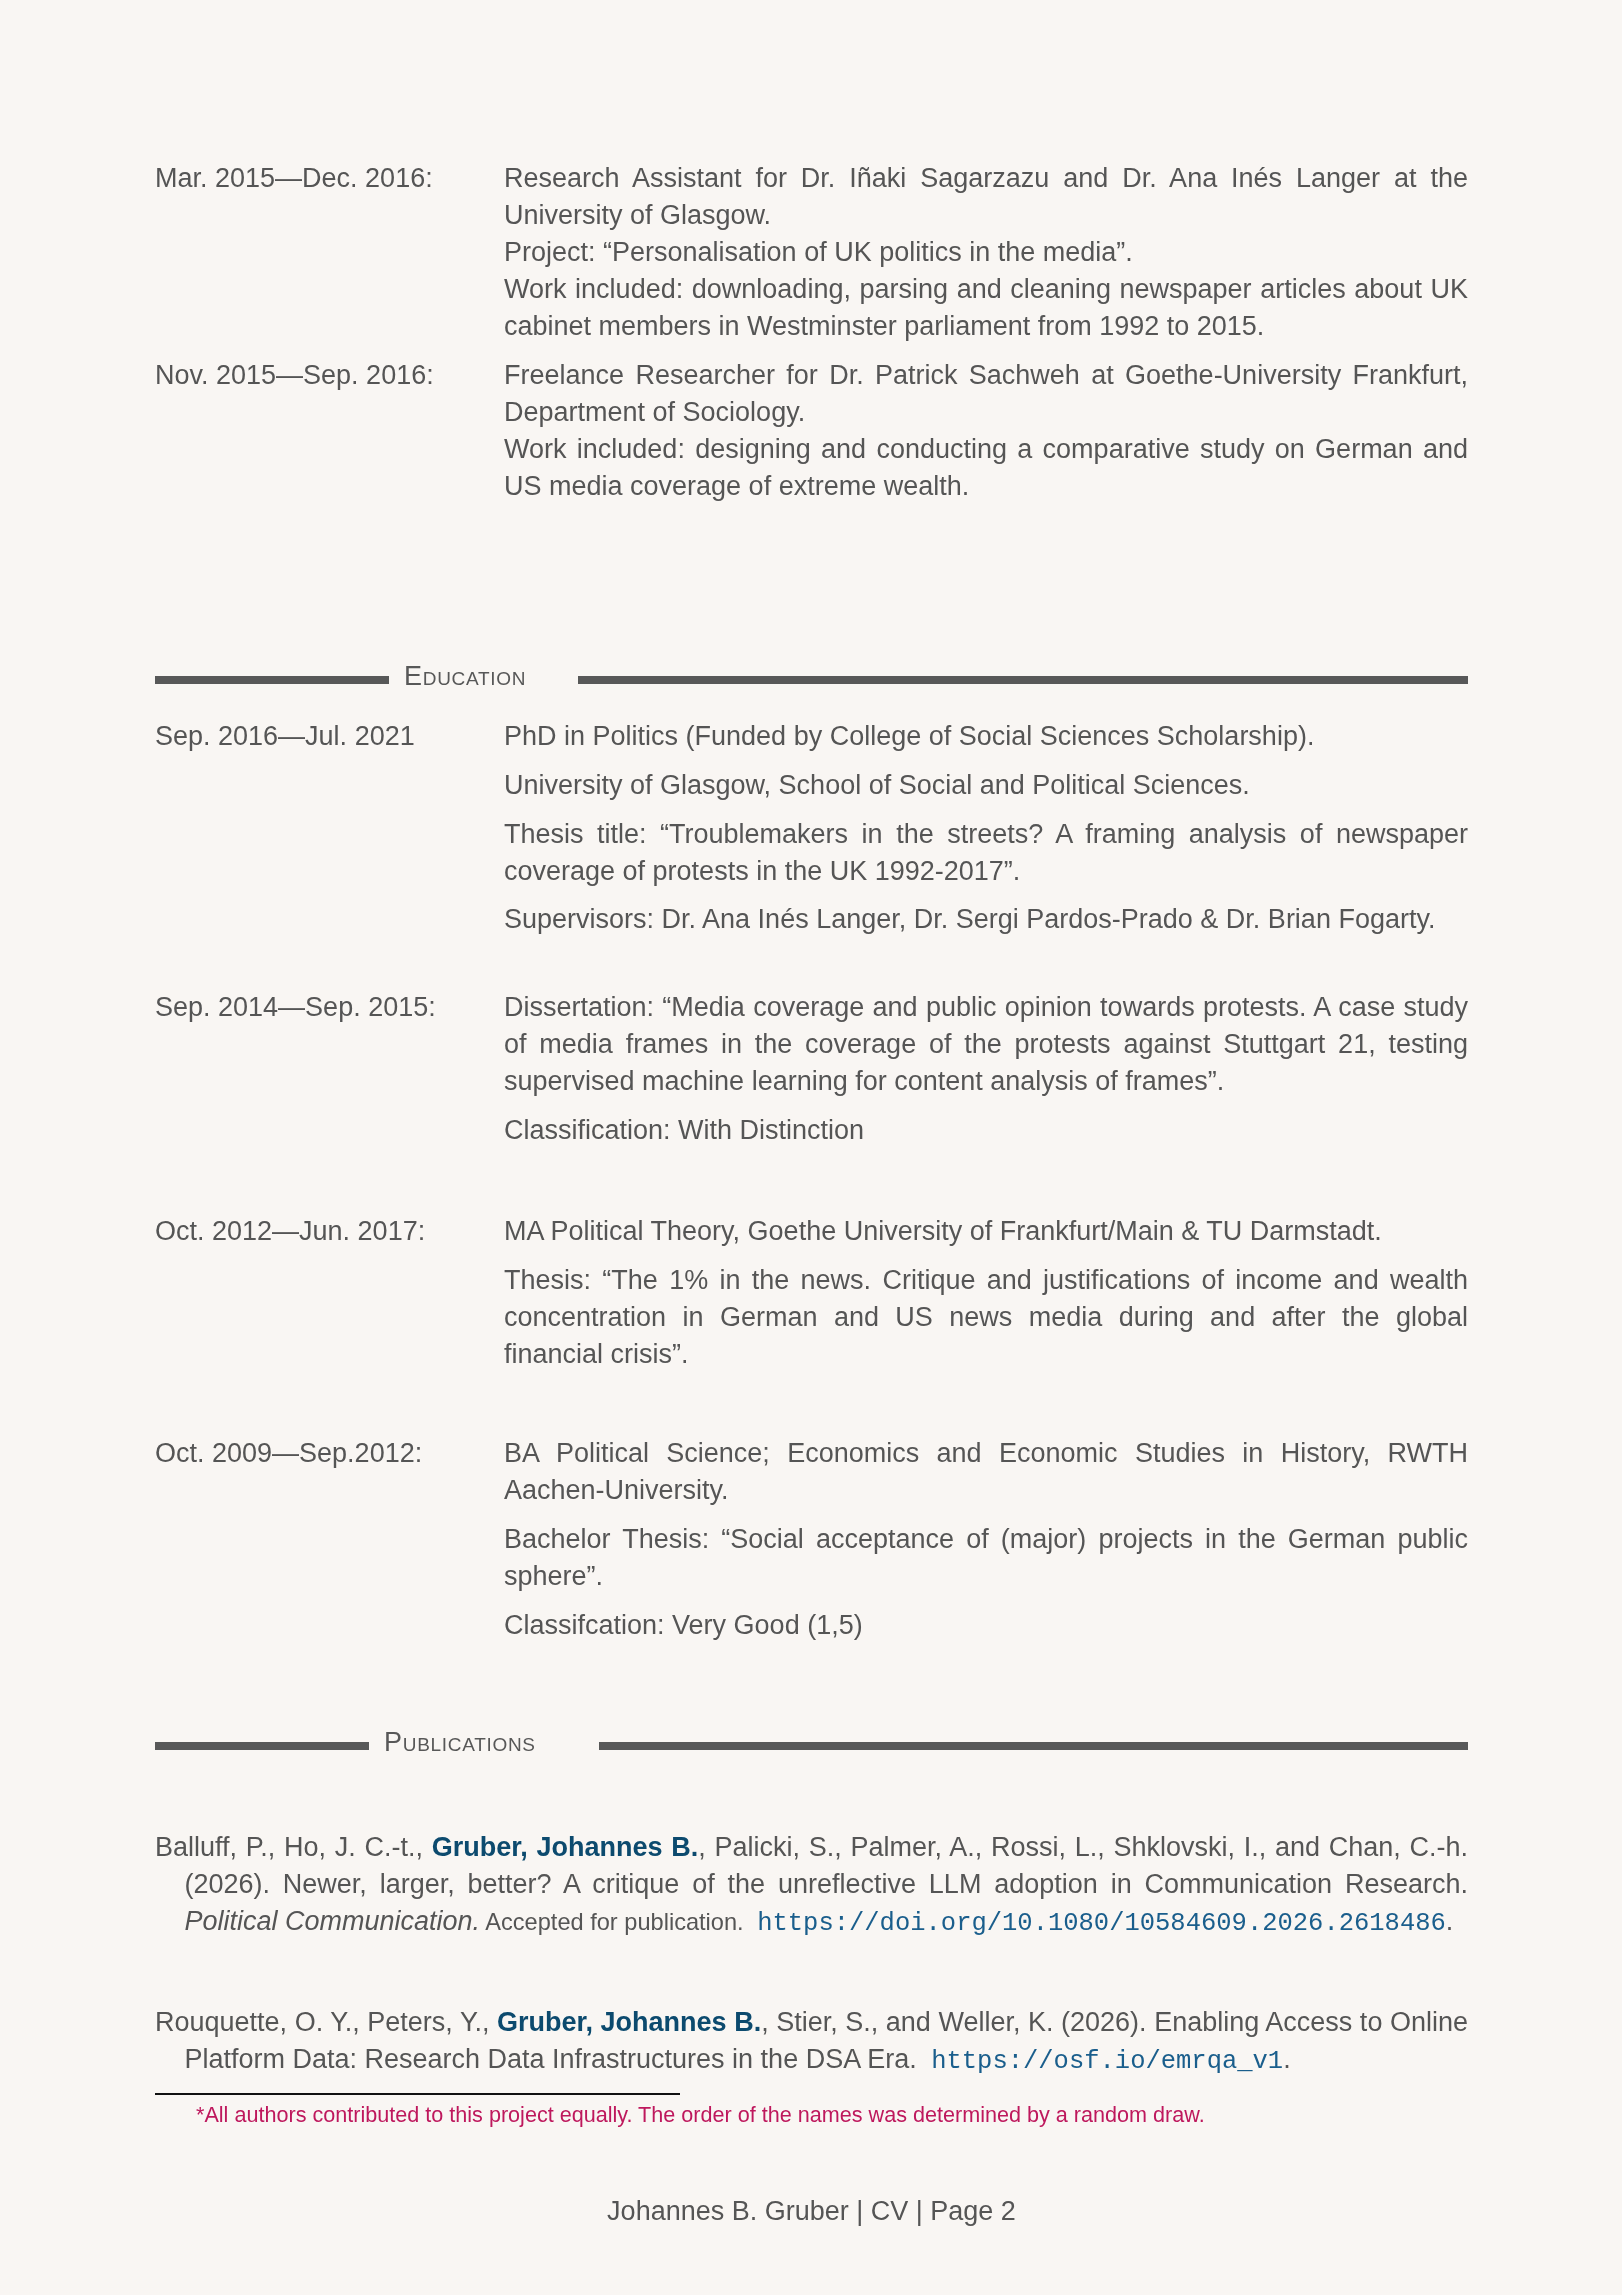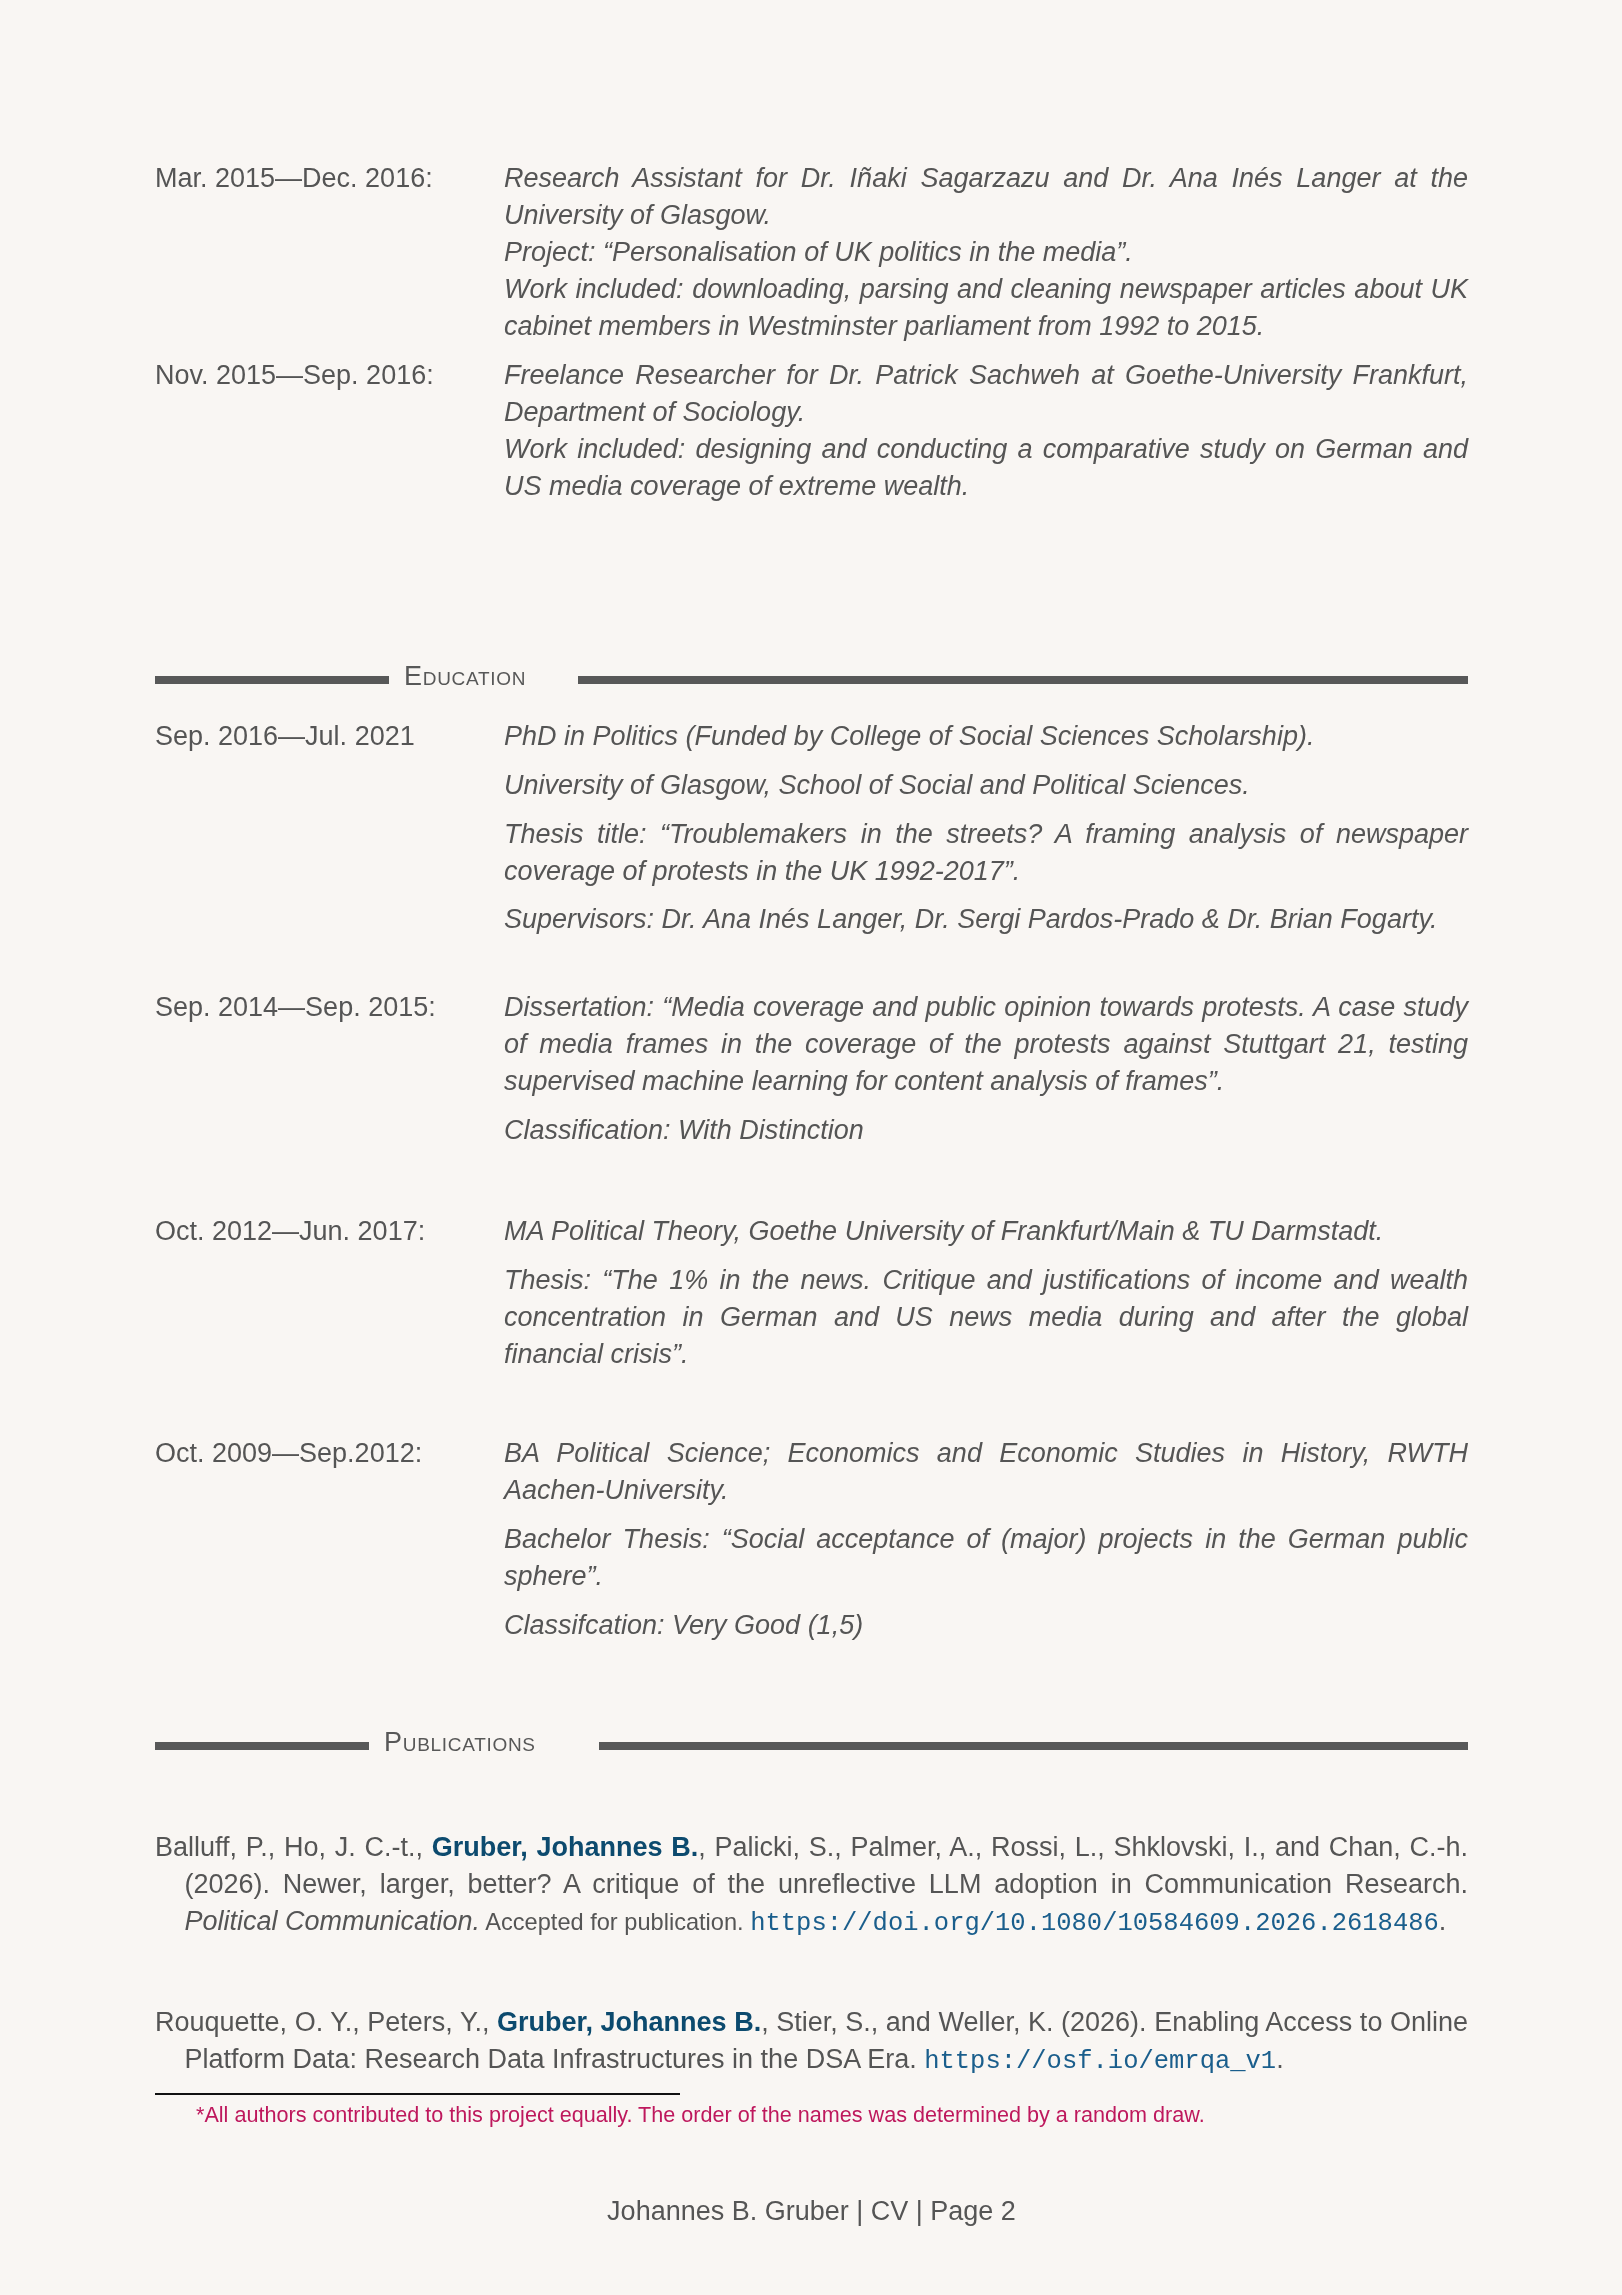--- a/index.html
+++ b/index.html
@@ -10,34 +10,34 @@
     font-family: "Liberation Sans", sans-serif;
     color: #555555;
     font-size: 27px;
     line-height: 37px;
     overflow: hidden;
   }
   .page { position: absolute; left: 155px; top: 0; width: 1313px; }
   .entry { position: absolute; left: 0; width: 1313px; }
   .date { position: absolute; left: 0; top: 0; width: 340px; white-space: nowrap; }
   .body { position: absolute; left: 349px; top: 0; width: 964px; text-align: justify; }
-  .body p { margin: 0; font-style: italic; }
+  .body p { margin: 0; }
   .edu .body p + p { margin-top: 11.8px; }
   .section-head { position: absolute; left: 0; width: 1313px; height: 39px; }
   .section-head .rule { position: absolute; top: 17.7px; height: 8.5px; background: #585858; }
   .section-head .title {
     position: absolute; top: 0; font-size: 27px; line-height: 37px;
     font-variant: small-caps; letter-spacing: 0.7px; color: #585858; white-space: nowrap;
   }
   .pub { position: absolute; left: 0; width: 1313px; text-align: justify;
     padding-left: 29.4px; text-indent: -29.4px; box-sizing: border-box; }
   .pub b { color: #0c4a6e; }
   .pub i { font-style: italic; }
   .pub .small { font-size: 23.6px; }
-  .link { font-family: "Liberation Mono", monospace; color: #1a5e8c; font-size: 25.5px; word-break: break-all; }
+  .link { font-family: "Liberation Mono", monospace; color: #1a5e8c; font-size: 25.5px; word-break: break-all; margin-left: 7px; }
   .fn-rule { position: absolute; left: 0; top: 2093px; width: 525px; height: 2px; background: #111; }
   .footnote { position: absolute; left: 41px; top: 2100px; font-size: 21.6px; line-height: 29px; color: #be185d; white-space: nowrap; }
   .footer { position: absolute; left: 0; top: 2193px; width: 1623px; text-align: center; font-size: 27px; color: #555; }
 </style>
 </head>
 <body>
 
 <div class="page">
 
   <div class="entry" style="top:160px;">

